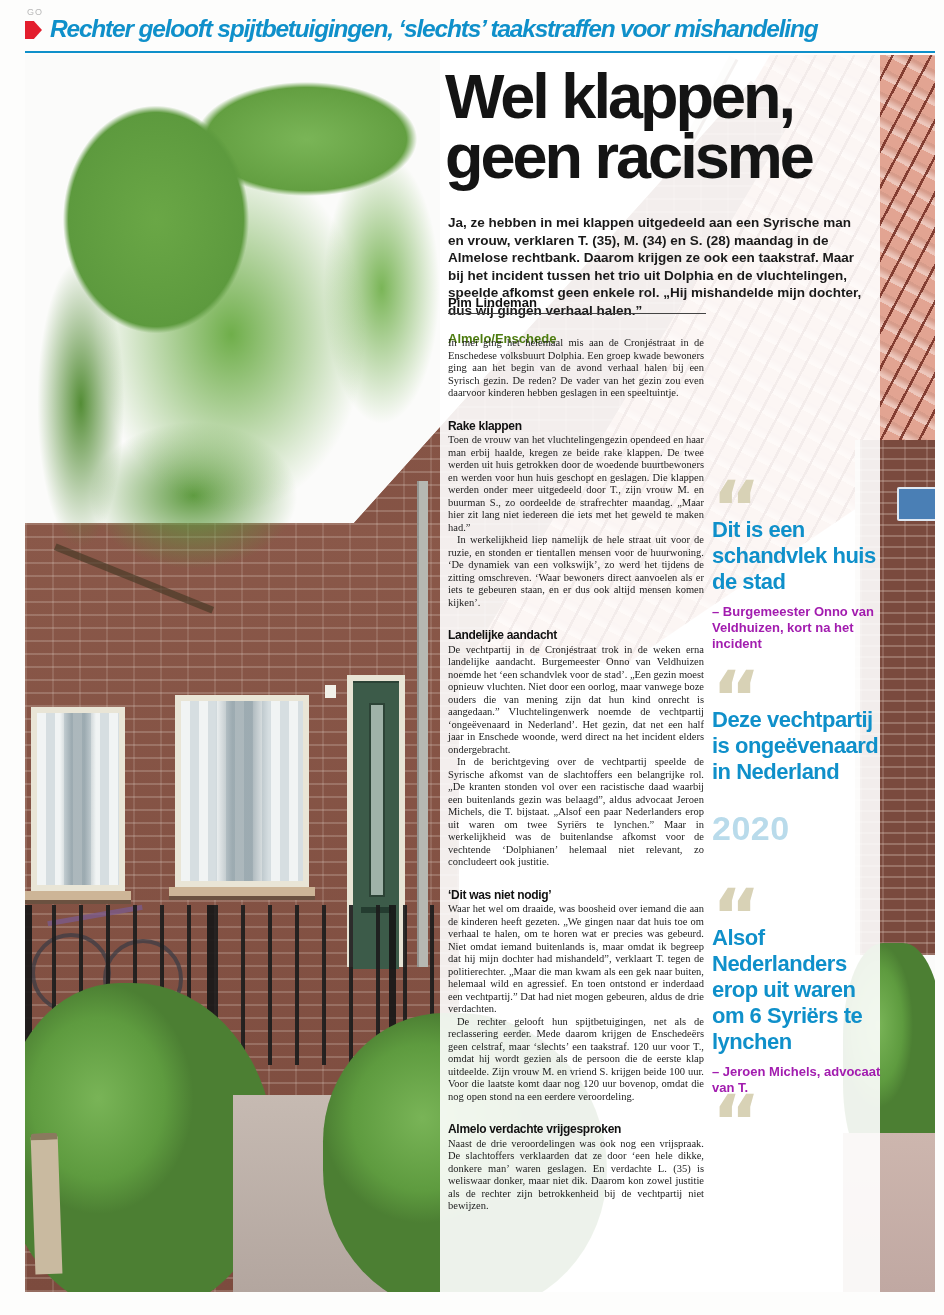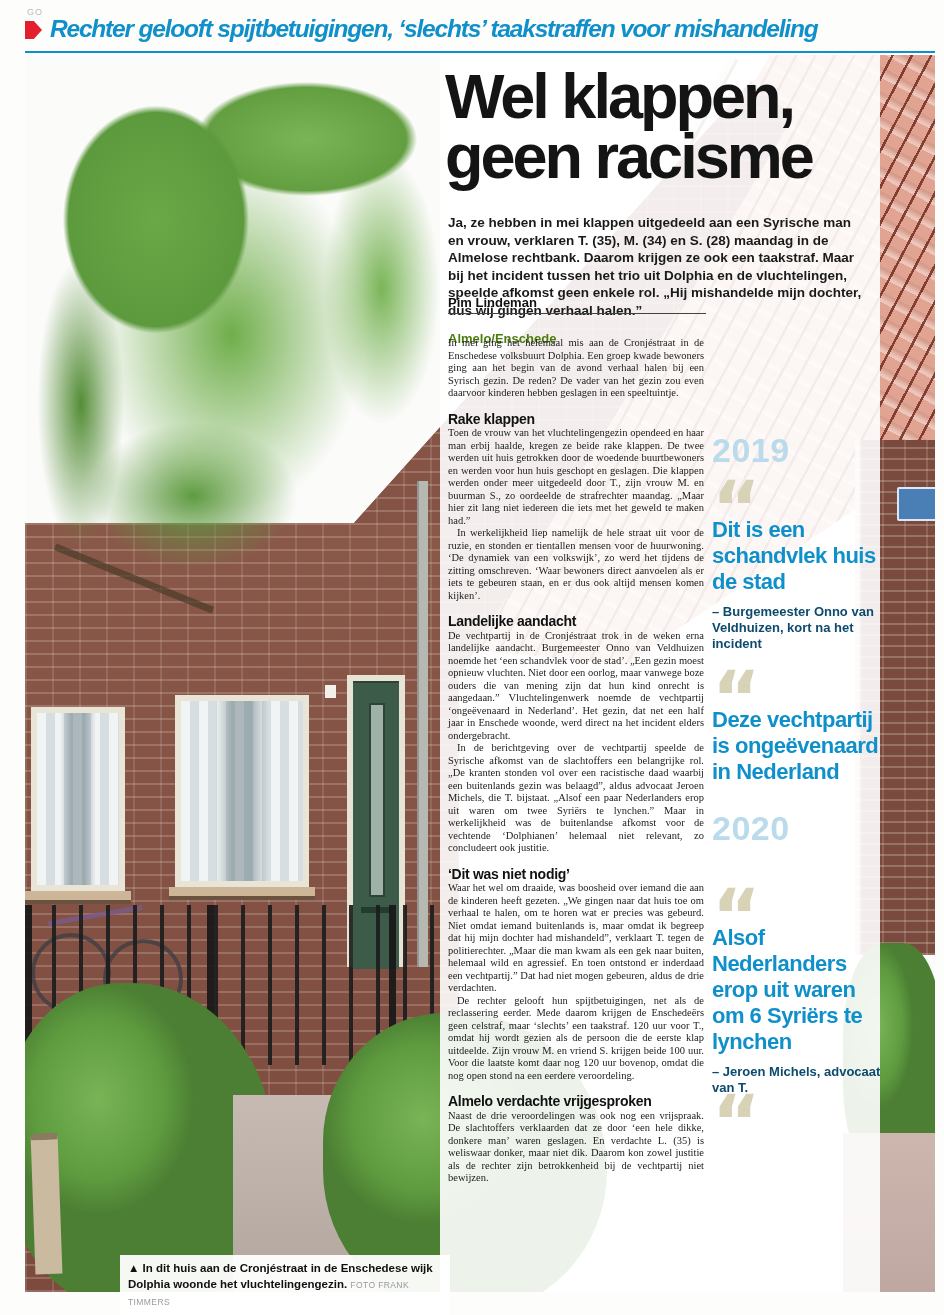--- a/index.html
+++ b/index.html
@@ -84,33 +84,33 @@
      font-size:63px;font-weight:bold;letter-spacing:-3px;line-height:0.96;}
   .intro{position:absolute;left:448px;top:214px;width:422px;font-size:13.5px;font-weight:bold;
      color:#1a1a1a;line-height:17.5px;}
   .byline{position:absolute;left:448px;top:295px;font-size:13px;font-weight:bold;color:#111;}
   .byline-rule{position:absolute;left:448px;top:313px;width:258px;height:1px;background:#444;}
   .dateline{position:absolute;left:448px;top:331px;font-size:13px;font-weight:bold;color:#4d7c0f;}
   .body-col{position:absolute;left:448px;top:337px;width:256px;font-family:"Liberation Serif",serif;
      font-size:10.5px;line-height:12.5px;color:#1b1b1b;text-align:justify;}
   .body-col p{margin:0;}
   .body-col p.ind{text-indent:9px;}
-  .body-col h3{margin:13px 0 2px 0;font-family:"Liberation Sans",sans-serif;font-size:14px;
+  .body-col h3{margin:20px 0 2px 0;font-family:"Liberation Sans",sans-serif;font-size:12px;
      letter-spacing:-0.3px;color:#111;}
   
   .sidebar{position:absolute;left:712px;top:55px;width:180px;height:1237px;}
   .sb{position:absolute;left:0;width:180px;}
   .year{font-size:34px;font-weight:bold;color:#b9dbeb;letter-spacing:0.5px;}
   .y1{top:376px;} .y2{top:754px;}
   .q1{top:424px;} .q2{top:614px;} .q3{top:832px;} .q4{top:1038px;}
   .qmark{height:24px;font-size:74px;font-weight:bold;color:#d8d2b6;line-height:58px;overflow:visible;
      font-family:"DejaVu Sans",sans-serif;}
   .qtext{position:relative;font-size:22px;font-weight:bold;color:#0f90ca;line-height:26px;
      letter-spacing:-0.5px;margin-top:14px;}
-  .qattr{font-size:13px;font-weight:bold;color:#0c4a6e;line-height:16px;margin-top:9px;}
+  .qattr{font-size:13px;font-weight:bold;color:#a21caf;line-height:16px;margin-top:9px;}
   
   .caption{position:absolute;left:120px;top:1255px;width:330px;background:rgba(255,255,255,0.95);
      padding:5px 8px;font-size:11.5px;font-weight:bold;color:#101010;line-height:16px;box-sizing:border-box;}
   .credit{font-size:8.5px;font-weight:normal;color:#9a9a9a;letter-spacing:0.4px;}
 </style>
 </head>
 <body>
 
 <div class="page">
 
@@ -174,21 +174,20 @@
     <p>De vechtpartij in de Cronjéstraat trok in de weken erna landelijke aandacht. Burgemeester Onno van Veldhuizen noemde het ‘een schandvlek voor de stad’. „Een gezin moest opnieuw vluchten. Niet door een oorlog, maar vanwege boze ouders die van mening zijn dat hun kind onrecht is aangedaan.” Vluchtelingenwerk noemde de vechtpartij ‘ongeëvenaard in Nederland’. Het gezin, dat net een half jaar in Enschede woonde, werd direct na het incident elders ondergebracht.</p>
     <p class="ind">In de berichtgeving over de vechtpartij speelde de Syrische afkomst van de slachtoffers een belangrijke rol. „De kranten stonden vol over een racistische daad waarbij een buitenlands gezin was belaagd”, aldus advocaat Jeroen Michels, die T. bijstaat. „Alsof een paar Nederlanders erop uit waren om twee Syriërs te lynchen.” Maar in werkelijkheid was de buitenlandse afkomst voor de vechtende ‘Dolphianen’ helemaal niet relevant, zo concludeert ook justitie.</p>
     <h3>‘Dit was niet nodig’</h3>
     <p>Waar het wel om draaide, was boosheid over iemand die aan de kinderen heeft gezeten. „We gingen naar dat huis toe om verhaal te halen, om te horen wat er precies was gebeurd. Niet omdat iemand buitenlands is, maar omdat ik begreep dat hij mijn dochter had mishandeld”, verklaart T. tegen de politierechter. „Maar die man kwam als een gek naar buiten, helemaal wild en agressief. En toen ontstond er inderdaad een vechtpartij.” Dat had niet mogen gebeuren, aldus de drie verdachten.</p>
     <p class="ind">De rechter gelooft hun spijtbetuigingen, net als de reclassering eerder. Mede daarom krijgen de Enschedeërs geen celstraf, maar ‘slechts’ een taakstraf. 120 uur voor T., omdat hij wordt gezien als de persoon die de eerste klap uitdeelde. Zijn vrouw M. en vriend S. krijgen beide 100 uur. Voor die laatste komt daar nog 120 uur bovenop, omdat die nog open stond na een eerdere veroordeling.</p>
     <h3>Almelo verdachte vrijgesproken</h3>
     <p>Naast de drie veroordelingen was ook nog een vrijspraak. De slachtoffers verklaarden dat ze door ‘een hele dikke, donkere man’ waren geslagen. En verdachte L. (35) is weliswaar donker, maar niet dik. Daarom kon zowel justitie als de rechter zijn betrokkenheid bij de vechtpartij niet bewijzen.</p>
   </div>
 
   <aside class="sidebar">
-    <div class="sb year y1">2019</div>
 
     <div class="sb q1">
       <div class="qmark">“</div>
       <div class="qtext">Dit is een schandvlek huis de stad</div>
       <div class="qattr">– Burgemeester Onno van Veldhuizen, kort na het incident</div>
     </div>
 
     <div class="sb q2">
       <div class="qmark">“</div>
       <div class="qtext">Deze vechtpartij is ongeëvenaard in Nederland</div>
@@ -200,17 +199,14 @@
       <div class="qmark">“</div>
       <div class="qtext">Alsof Nederlanders erop uit waren om 6 Syriërs te lynchen</div>
       <div class="qattr">– Jeroen Michels, advocaat van T.</div>
     </div>
 
     <div class="sb q4">
       <div class="qmark">“</div>
     </div>
   </aside>
 
-  <div class="caption"><span>▲ In dit huis aan de Cronjéstraat in de Enschedese wijk Dolphia woonde het vluchtelingengezin.</span>
-    <span class="credit">FOTO FRANK TIMMERS</span>
-  </div>
 
 </div>
 
 </body></html>

